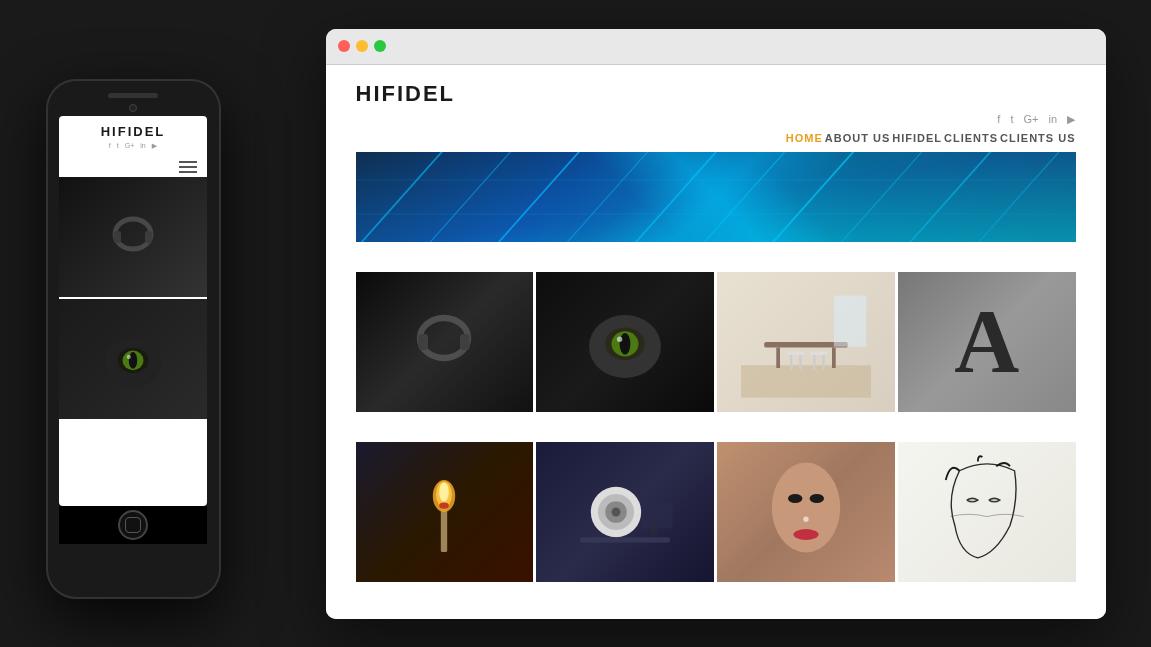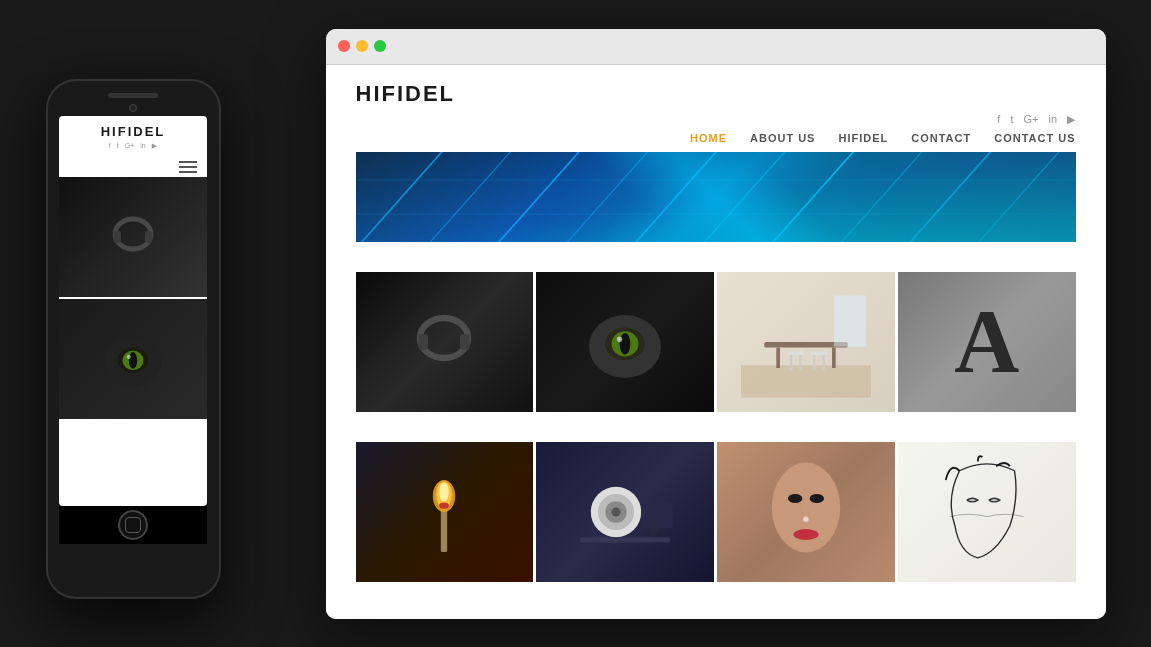--- a/index.html
+++ b/index.html
@@ -101,21 +101,21 @@
 
     .social-icon {
       font-size: 11px;
       color: #999;
     }
 
     .nav-menu {
       display: flex;
       justify-content: flex-end;
       padding: 6px 30px 8px;
-      gap: 23px;
+      gap: 2px;
     }
 
     .nav-item {
       font-size: 11px;
       font-weight: 600;
       letter-spacing: 1px;
       color: #555;
       cursor: pointer;
     }
 
@@ -335,22 +335,22 @@
             <span class="social-icon">G+</span>
             <span class="social-icon">in</span>
             <span class="social-icon">▶</span>
           </div>
         </div>
 
         <div class="nav-menu">
           <span class="nav-item active">HOME</span>
           <span class="nav-item">ABOUT US</span>
           <span class="nav-item">HIFIDEL</span>
-          <span class="nav-item">CONTACT</span>
-          <span class="nav-item">CONTACT US</span>
+          <span class="nav-item">CLIENTS</span>
+          <span class="nav-item">CLIENTS US</span>
         </div>
 
         <div class="site-body">
           <div class="gallery">
 
             <div class="gallery-item wide">
               <div class="img-blue-abstract">
                 <svg width="100%" height="100%" style="position:absolute;inset:0;opacity:0.7" viewBox="0 0 630 90" preserveAspectRatio="xMidYMid slice">
                   <defs>
                     <linearGradient id="bg1" x1="0%" y1="0%" x2="100%" y2="100%">

